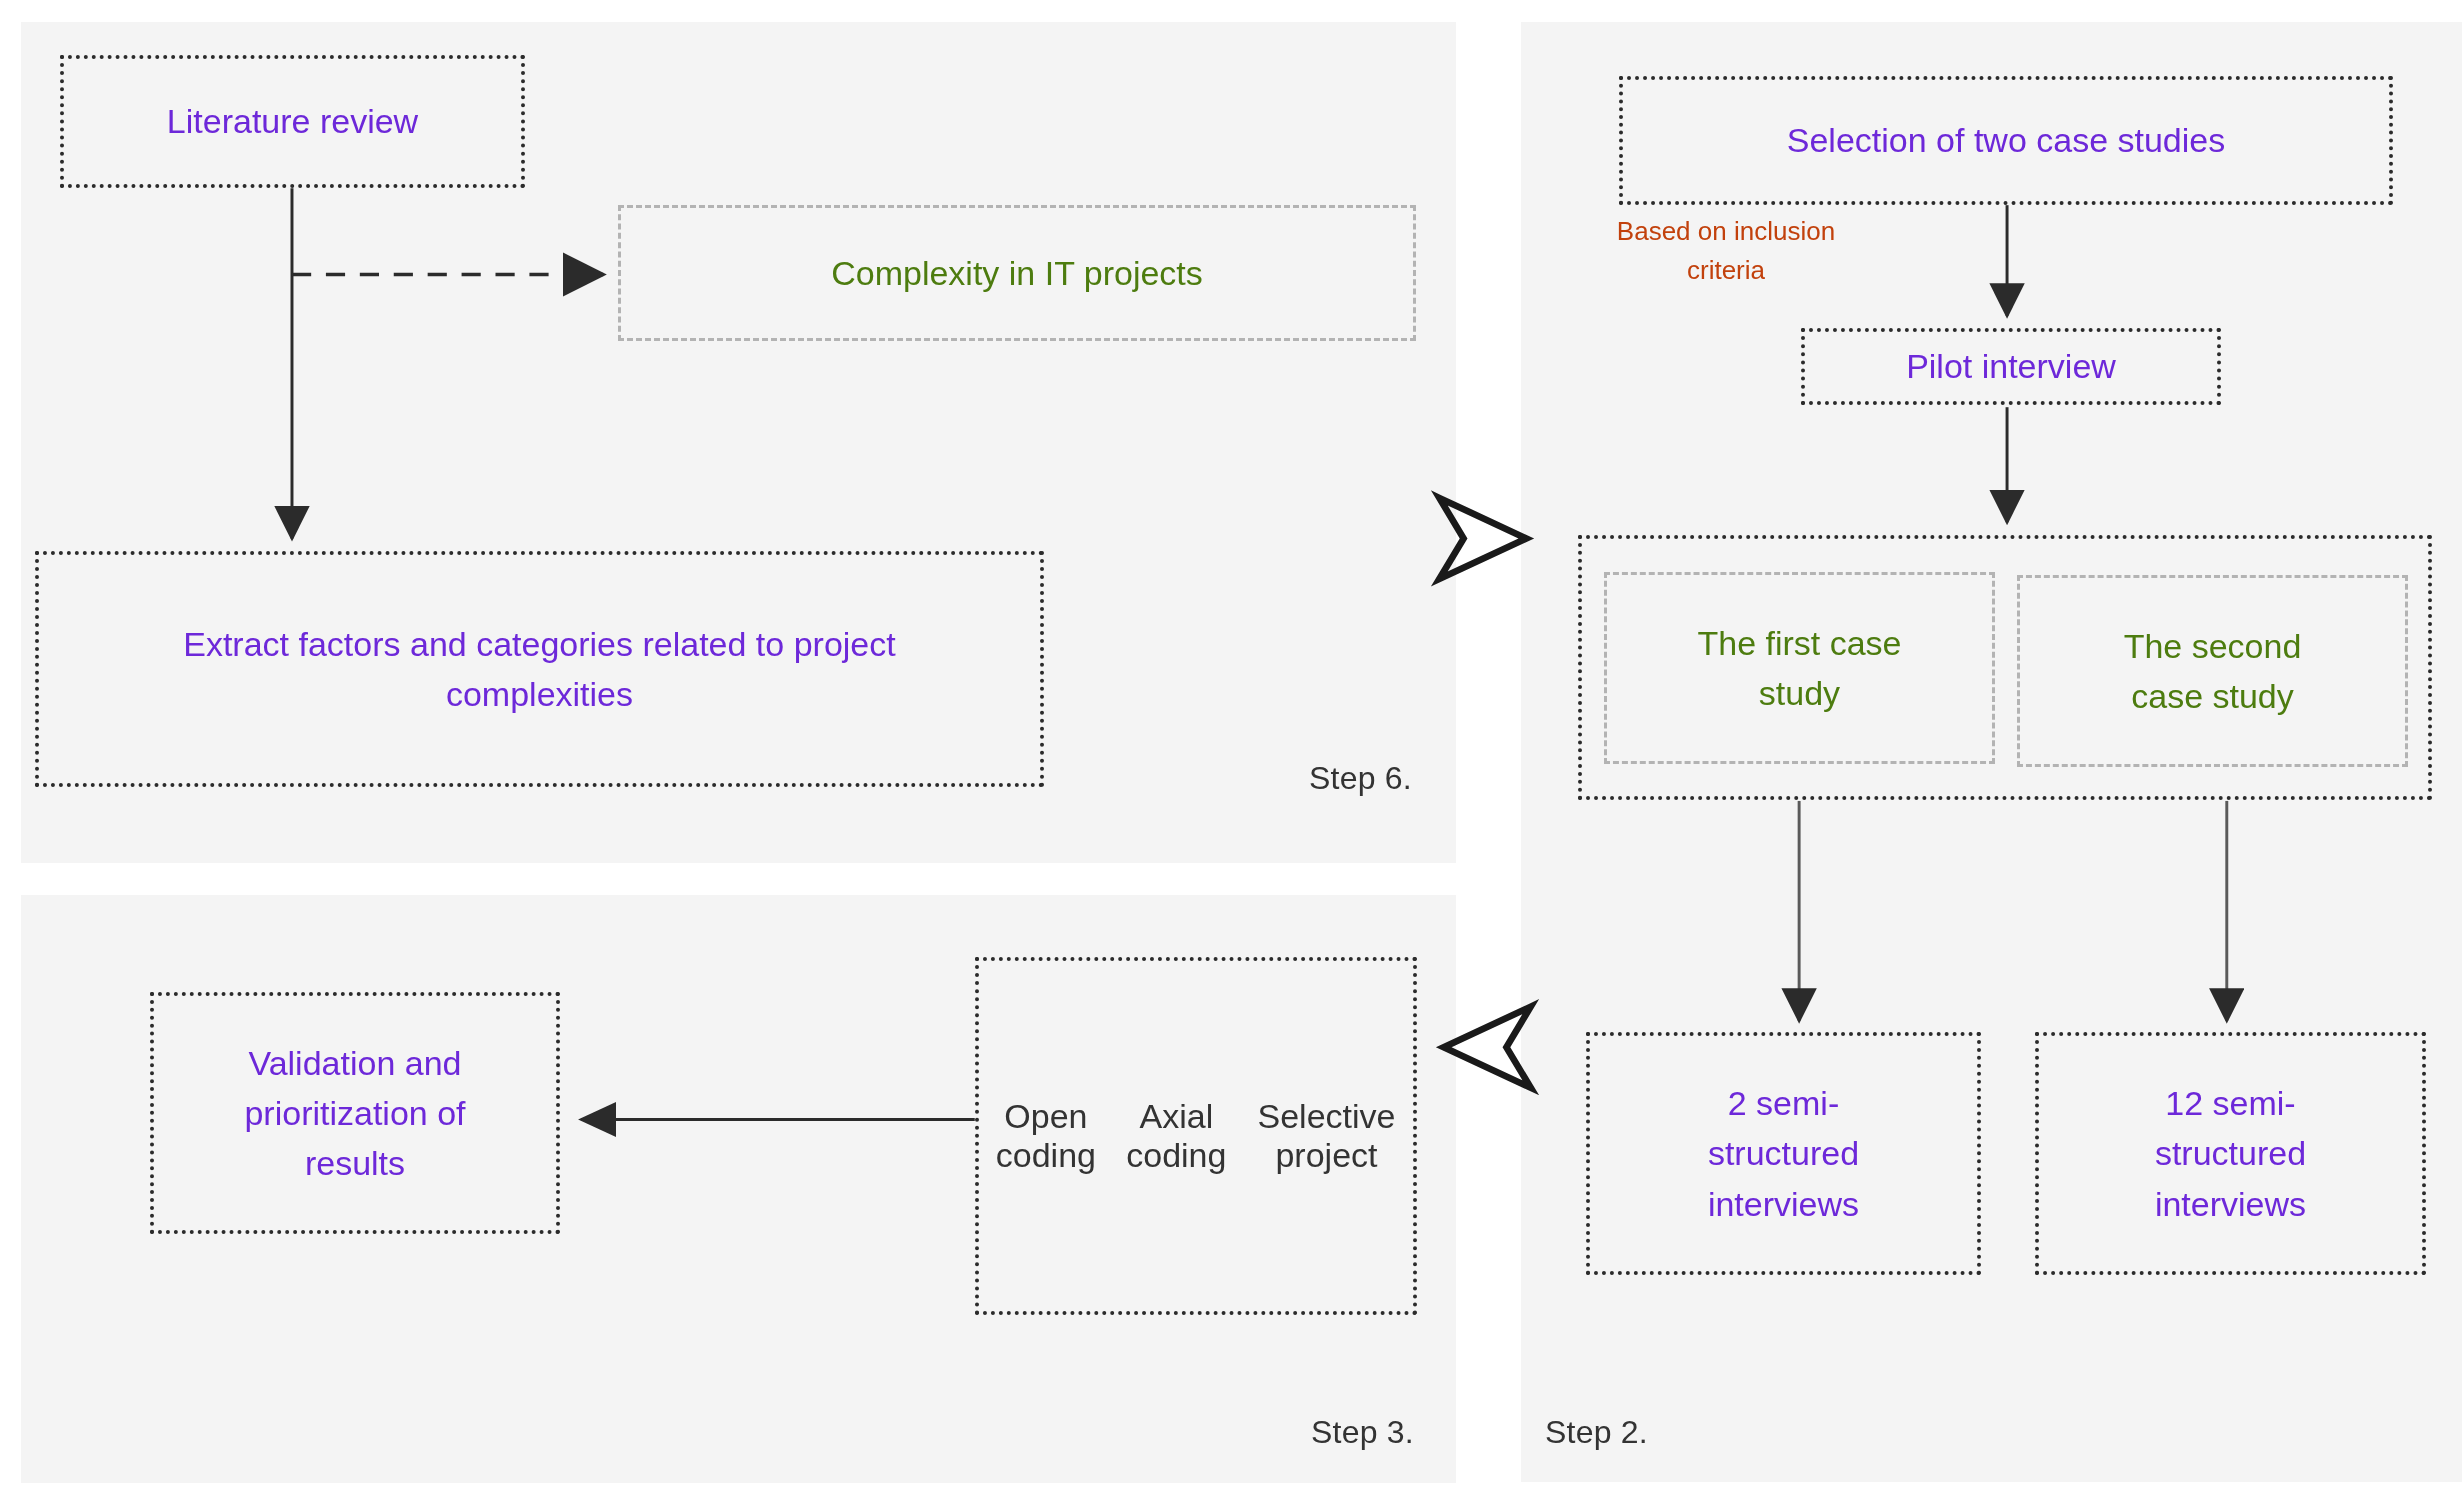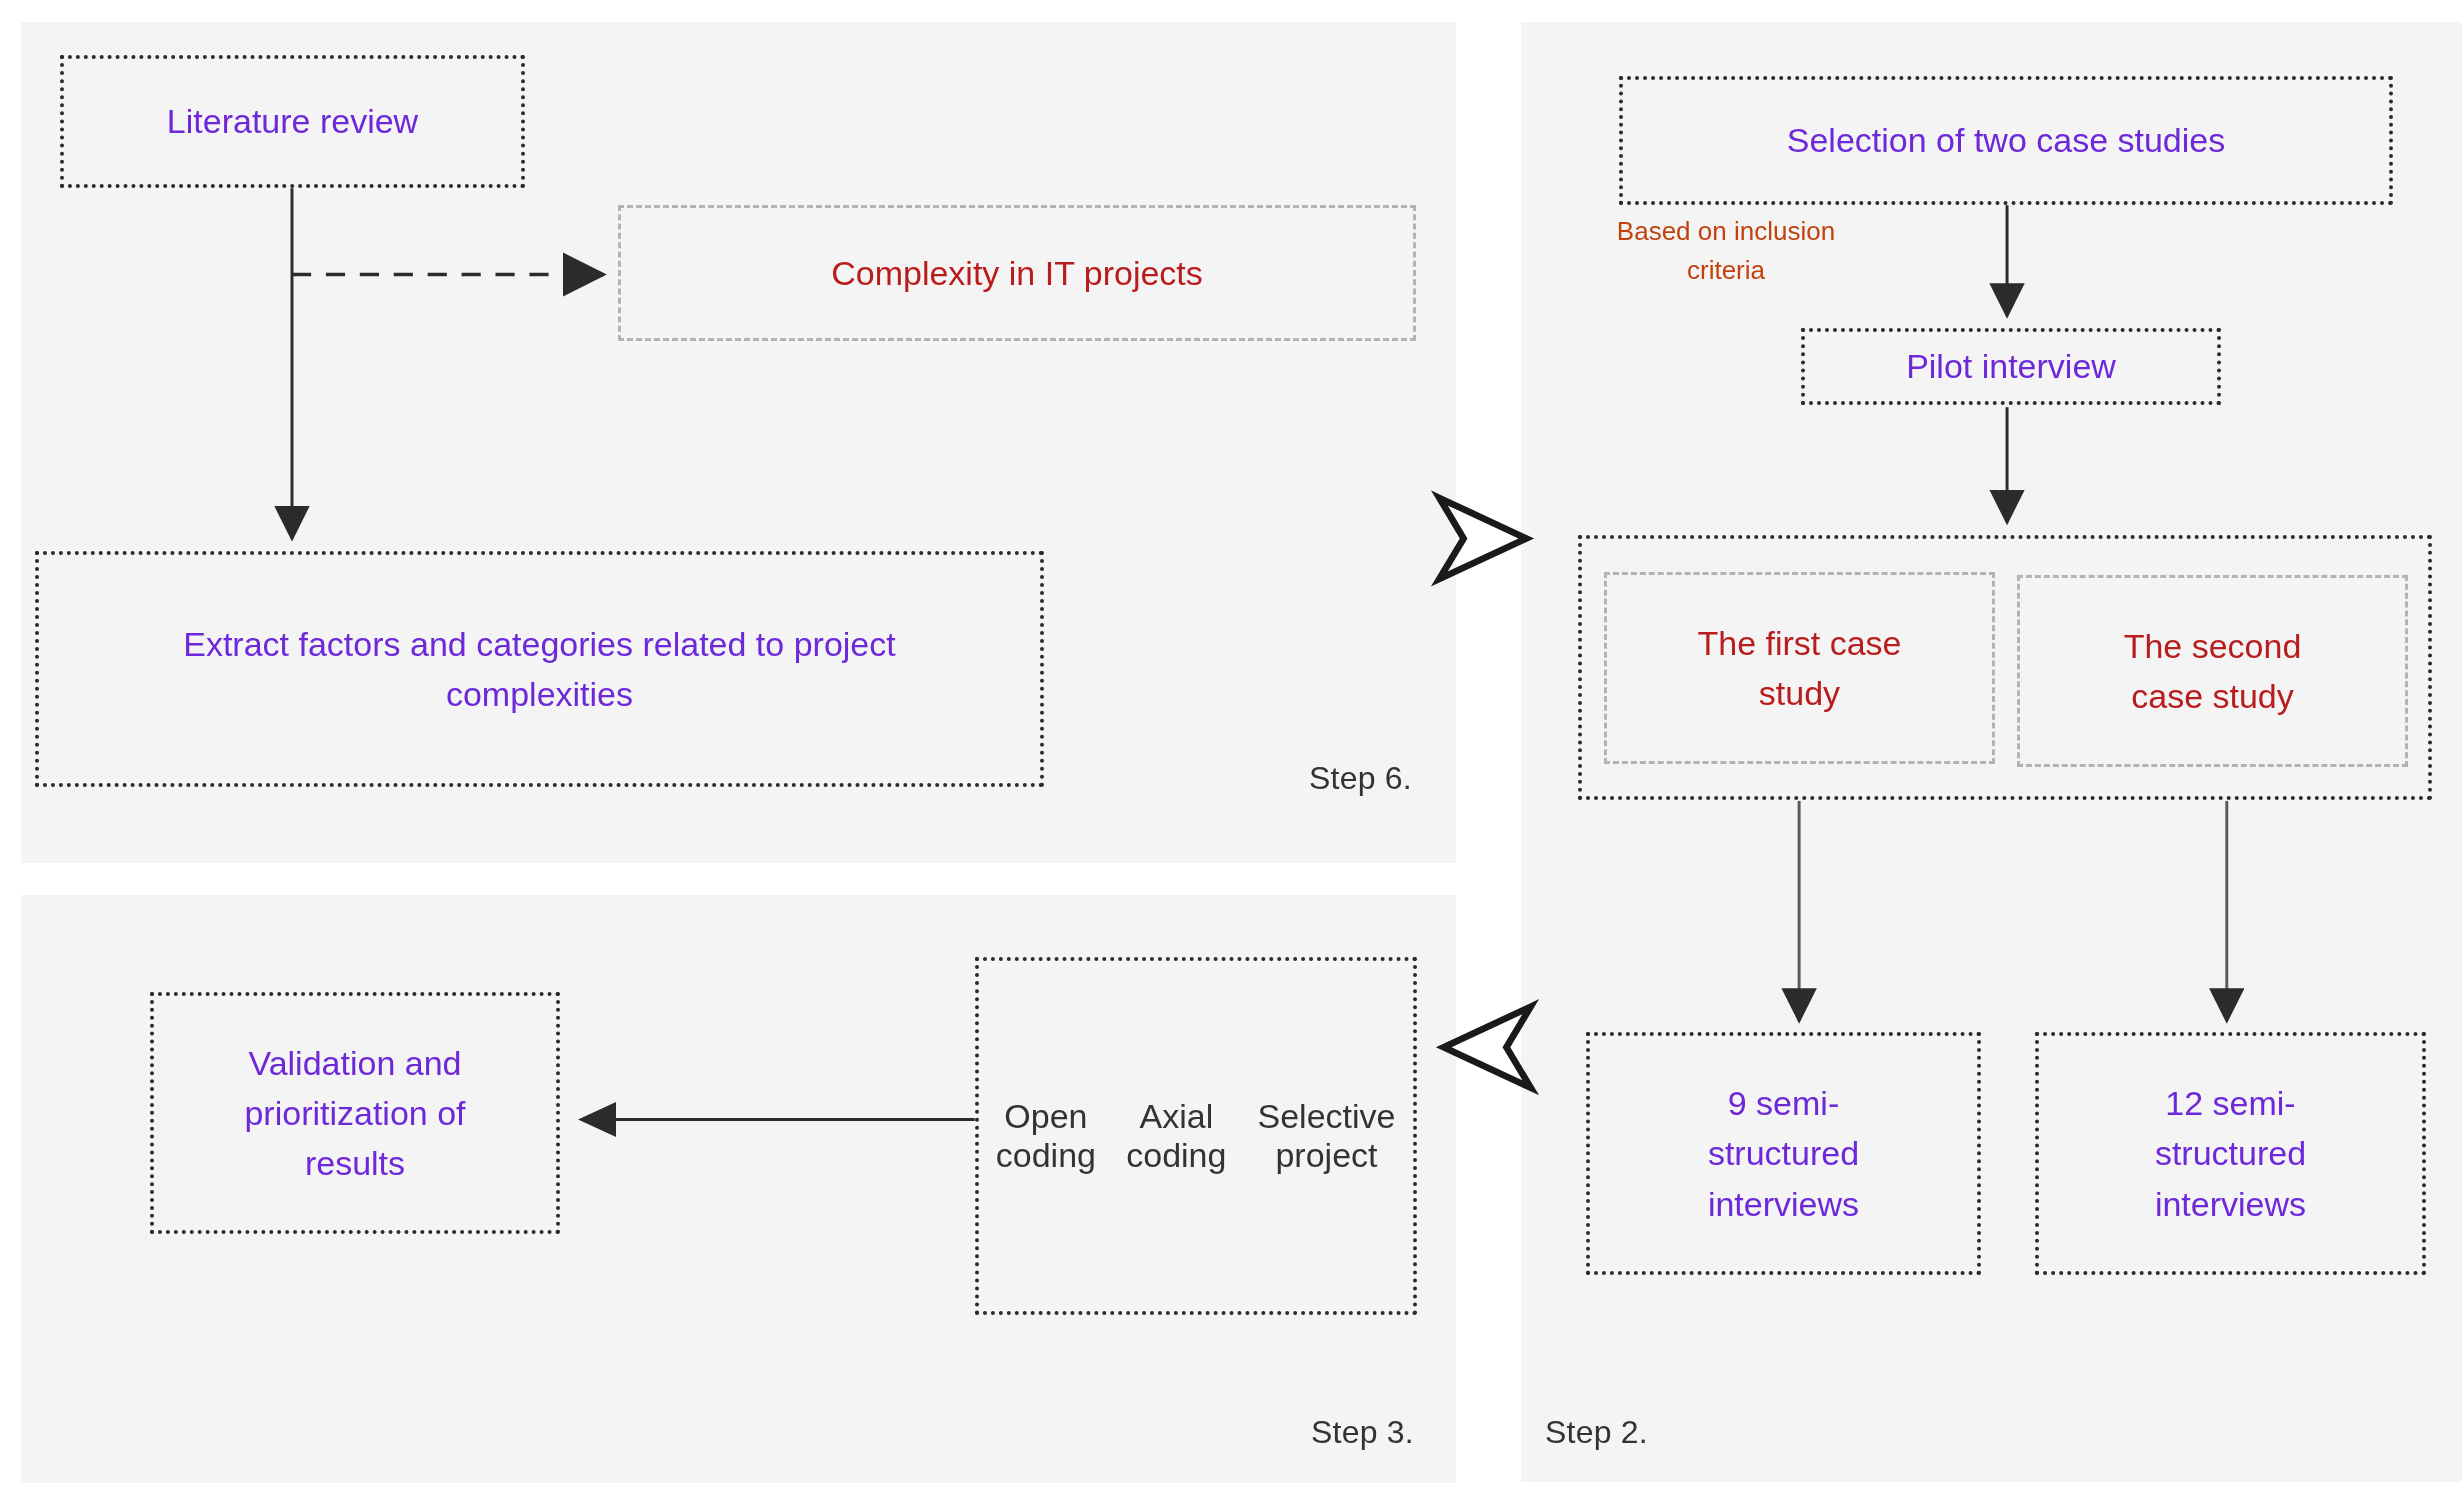--- a/index.html
+++ b/index.html
@@ -37,21 +37,21 @@
     font-size: 34px;
     line-height: 1.48;
     color: #6d28d9;
     background: transparent;
   }
   .node.dotted {
     border: 4.4px dotted #2b2b2b;
   }
   .node.dashed {
     border: 3.7px dashed #b3b3b3;
-    color: #b91c1c;
+    color: #4d7c0f;
   }
   .node .txt { display: block; padding: 0 10.3px; }
   .freetext {
     position: absolute;
     font-size: 26px;
     line-height: 1.5;
     color: #c2410c;
     text-align: center;
     white-space: pre-line;
   }
@@ -114,21 +114,21 @@
 
   <div class="node dashed" style="left:1604px; top:572px; width:391px; height:192px;">
     <span class="txt" style="max-width:243px;">The first case study</span>
   </div>
 
   <div class="node dashed" style="left:2017px; top:575px; width:391px; height:192px;">
     <span class="txt" style="max-width:243px;">The second case study</span>
   </div>
 
   <div class="node dotted" style="left:1586px; top:1032px; width:395px; height:243px;">
-    <span class="txt" style="max-width:243px;">9  semi-structured interviews</span>
+    <span class="txt" style="max-width:243px;">2  semi-structured interviews</span>
   </div>
 
   <div class="node dotted" style="left:2035px; top:1032px; width:391px; height:243px;">
     <span class="txt" style="max-width:243px;">12 semi-structured interviews</span>
   </div>
 
   <div class="step-label" style="left:1545px; top:1414px;">Step 2.</div>
 
   <div class="multi-line" style="left:975px; top:957px; width:442px; height:358px; padding:38px 0;">
     <span>Open coding</span>

